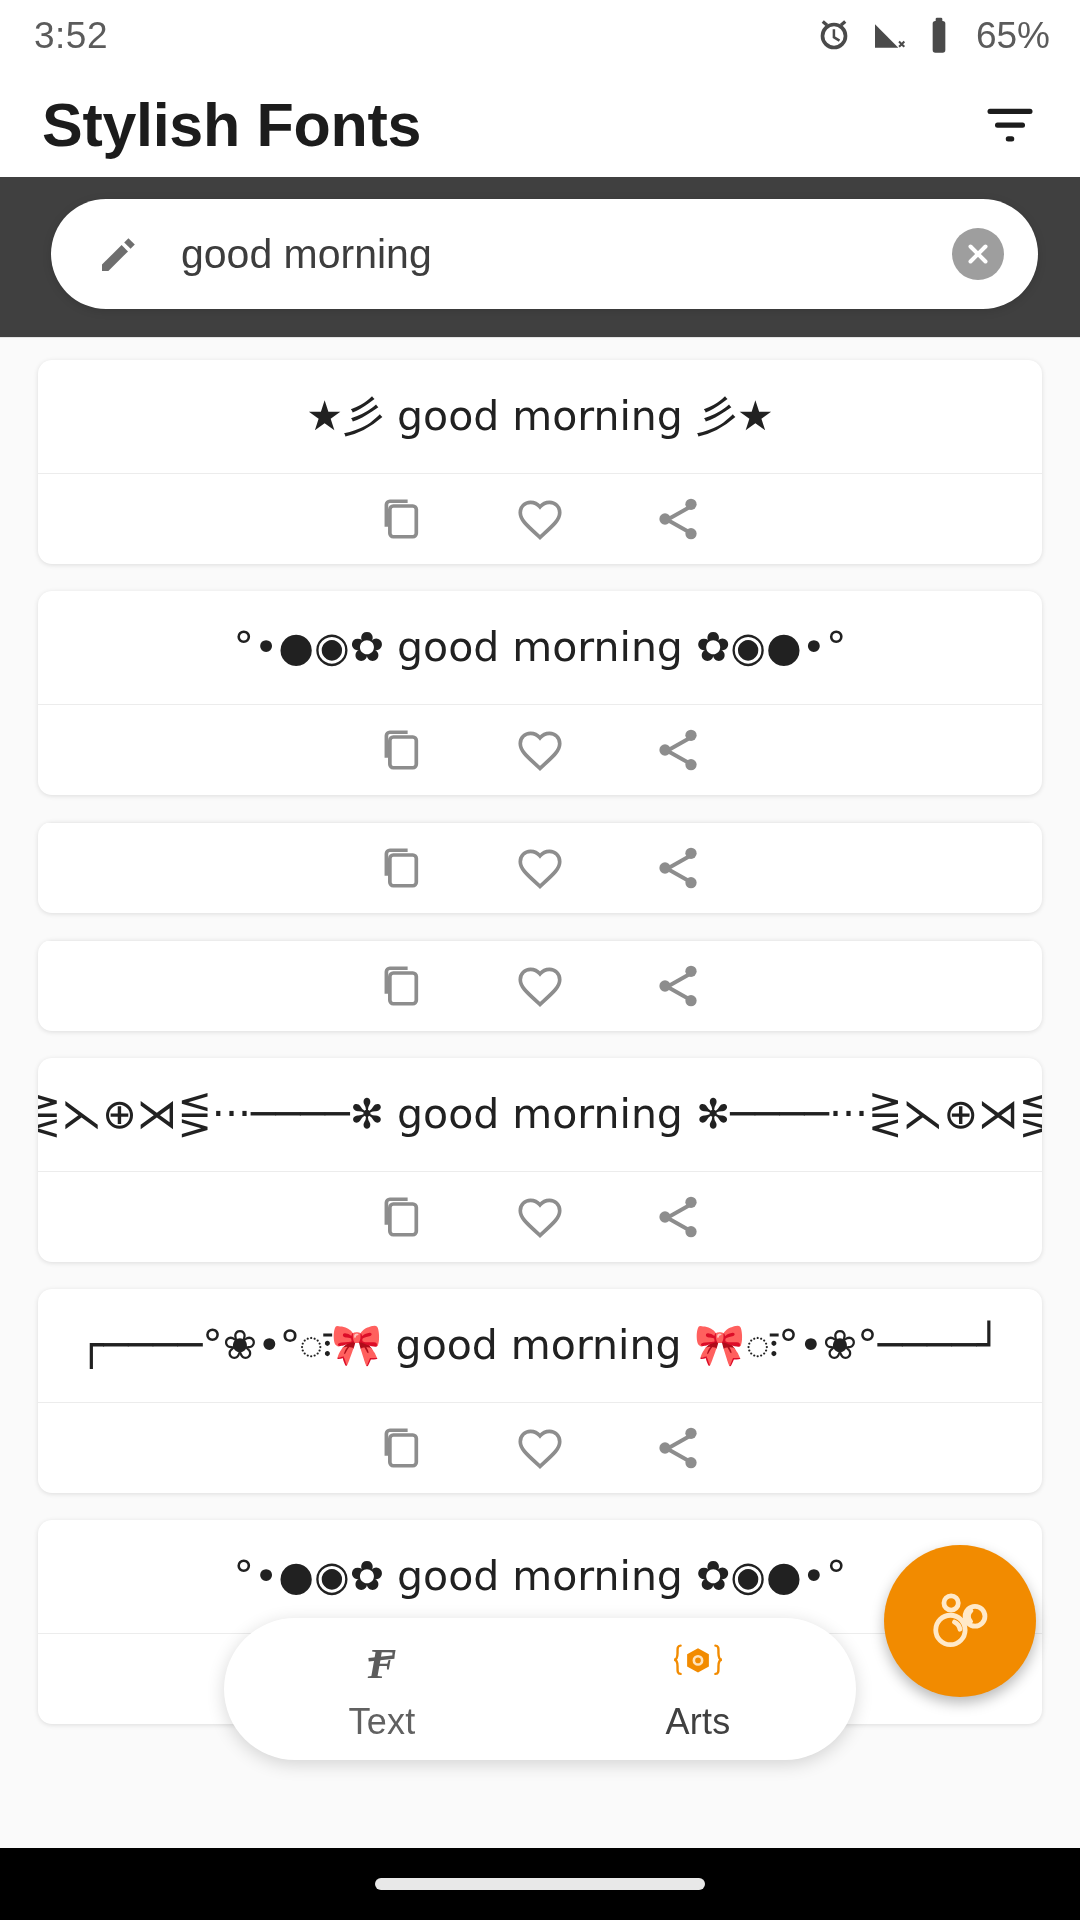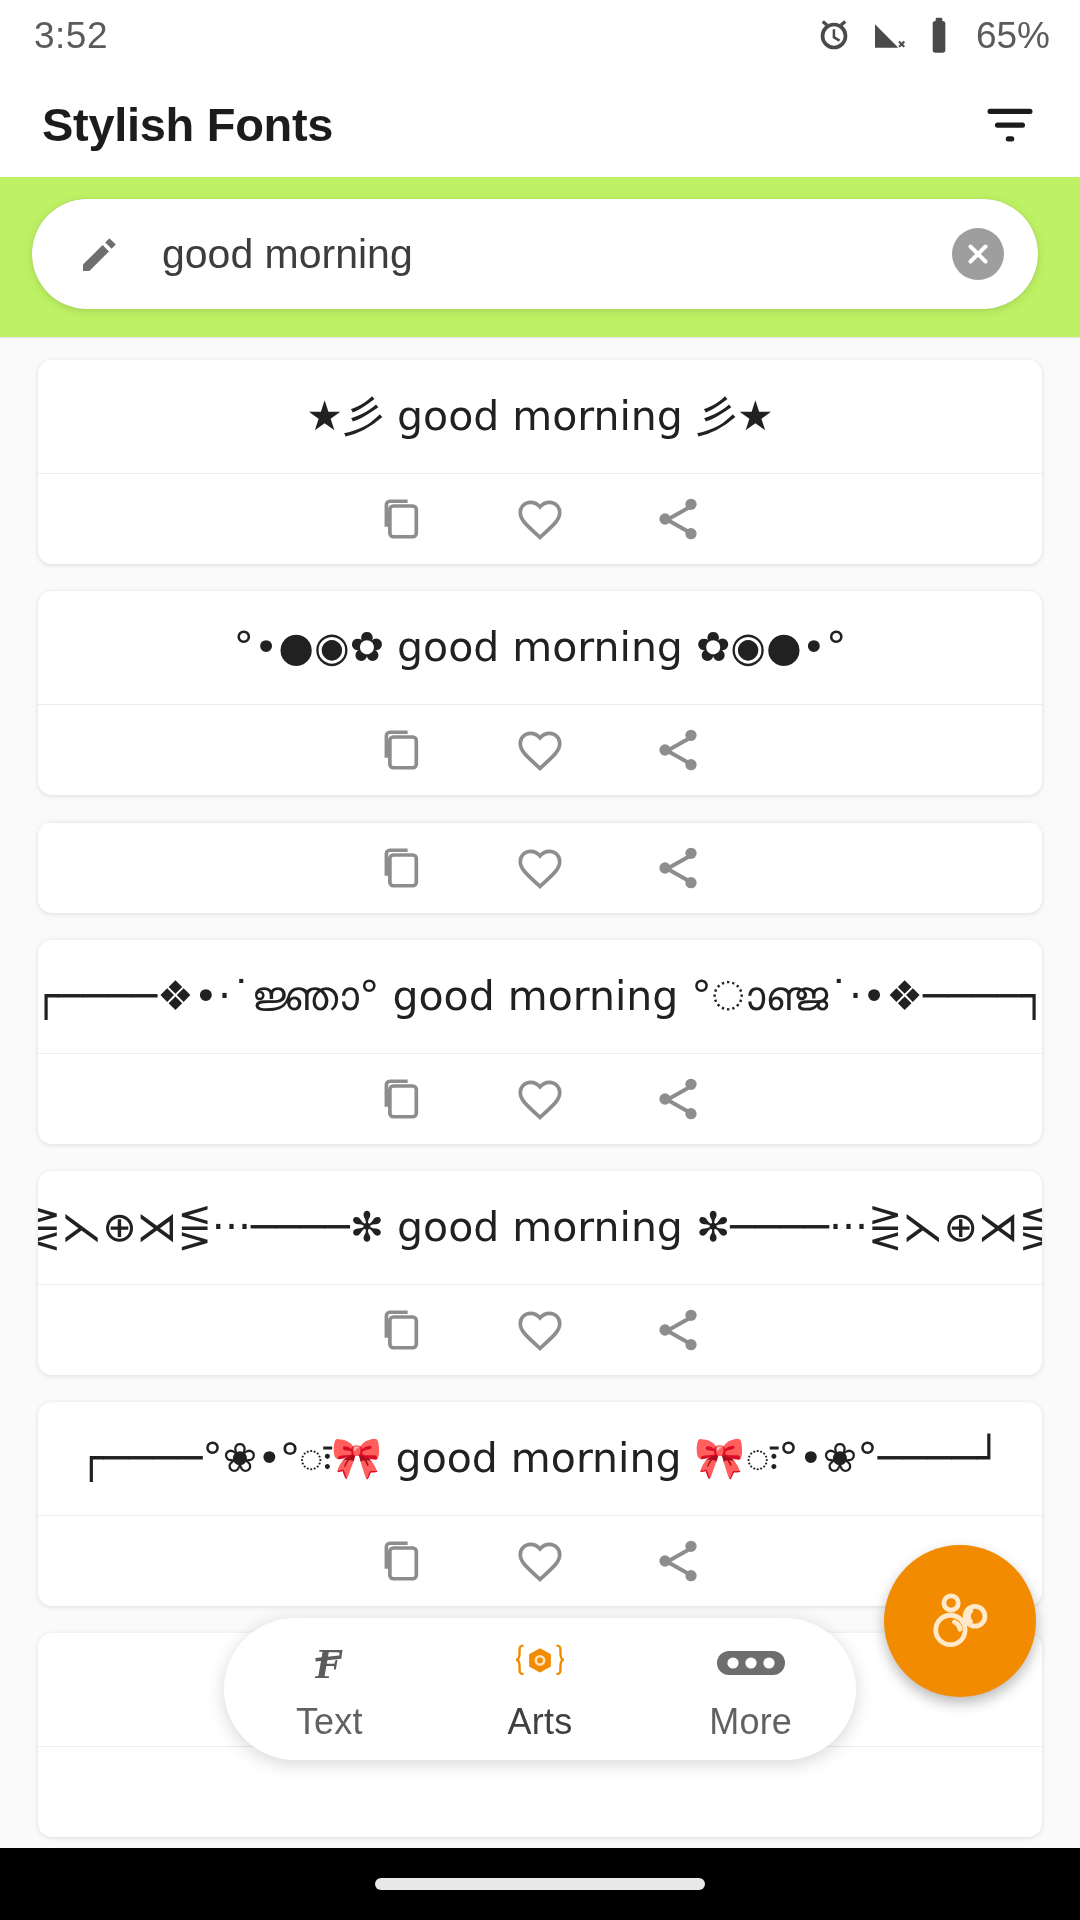--- a/index.html
+++ b/index.html
@@ -38,31 +38,31 @@
 
   
   .appbar {
     height:105px;
     display:flex;
     align-items:center;
     justify-content:space-between;
     padding:0 40px 0 42px;
   }
   .app-title {
-    font-size:47px;
+    font-size:61px;
     font-weight:bold;
     color:#1c1c1c;
     letter-spacing:-0.3px;
   }
   .filter-icon { width:60px; height:60px; display:block; }
 
   
   .search-wrap {
-    padding:22px 42px 28px 32px;
-    background:#bef264;
+    padding:22px 42px 28px 51px;
+    background:#404040;
     position:relative;
     z-index:3;
   }
   .search-box {
     height:110px;
     background:#ffffff;
     border-radius:60px;
     box-shadow:0 2px 10px rgba(0,0,0,0.13), 0 0 1px rgba(0,0,0,0.18);
     display:flex;
     align-items:center;
@@ -327,21 +327,20 @@
           <circle cx="18" cy="5.2" r="2.6"></circle>
             <circle cx="6" cy="12" r="2.6"></circle>
             <circle cx="18" cy="18.8" r="2.6"></circle>
           <path d="M7.6 11l9.4-5.3.9 1.6-9.4 5.3zM8.5 12.1l9.4 5.3-.9 1.6-9.4-5.3z"></path>
         </svg>
       </span>
     </div>
   </div>
 
   <div class="card">
-    <div class="card-text">┌────❖•·˙ജ്ഞാ° good morning °ാഞ്ജ˙·•❖────┐</div>
     <div class="card-sep"></div>
     <div class="card-actions">
       <span class="act-icon">
         <svg viewBox="0 0 24 24" fill="none" stroke="#8d8d8d" stroke-width="1.7">
           <path d="M8 6h9a1.6 1.6 0 011.6 1.6v11A1.6 1.6 0 0117 20.2H8a1.6 1.6 0 01-1.6-1.6v-11A1.6 1.6 0 018 6z"></path>
           <path d="M4.8 15.6V5.4A1.6 1.6 0 016.4 3.8h8.2"></path>
         </svg>
       </span>
       <span class="act-icon">
         <svg viewBox="0 0 24 24" fill="none" stroke="#8d8d8d" stroke-width="1.7">
@@ -452,29 +451,18 @@
       <svg width="74" height="54" viewBox="0 0 34 24">
         <path d="M9 4c-1.6 0-1.4 1.6-1.4 3.4 0 2-0.6 3.1-1.6 3.1 1 0 1.6 1.1 1.6 3.1 0 1.8-.2 3.4 1.4 3.4" fill="none" stroke="#f28b00" stroke-width="1.1" stroke-linecap="round"></path>
         <path d="M25 4c1.6 0 1.4 1.6 1.4 3.4 0 2 .6 3.1 1.6 3.1-1 0-1.6 1.1-1.6 3.1 0 1.8.2 3.4-1.4 3.4" fill="none" stroke="#f28b00" stroke-width="1.1" stroke-linecap="round"></path>
         <path d="M17 5.2l5 2.8v5.6l-5 2.8-5-2.8V8z" fill="#f28b00"></path>
         <circle cx="17" cy="10.8" r="1.9" fill="none" stroke="#ffe3bd" stroke-width="1.2"></circle>
       </svg>
     </span>
     <span class="nav-label">Arts</span>
   </div>
 
-  <div class="nav-item">
-    <span class="nav-ico">
-      <svg width="76" height="46" viewBox="0 0 38 20">
-        <rect x="2" y="4" width="34" height="12" rx="6" fill="#6e6e6e"></rect>
-        <circle cx="10" cy="10" r="2.8" fill="#ffffff"></circle>
-        <circle cx="19" cy="10" r="2.8" fill="#ffffff"></circle>
-        <circle cx="28" cy="10" r="2.8" fill="#ffffff"></circle>
-      </svg>
-    </span>
-    <span class="nav-label">More</span>
-  </div>
 
 </div>
 
 <div class="gesture-area">
   <div class="gesture-pill"></div>
 </div>
 
 </body></html>

